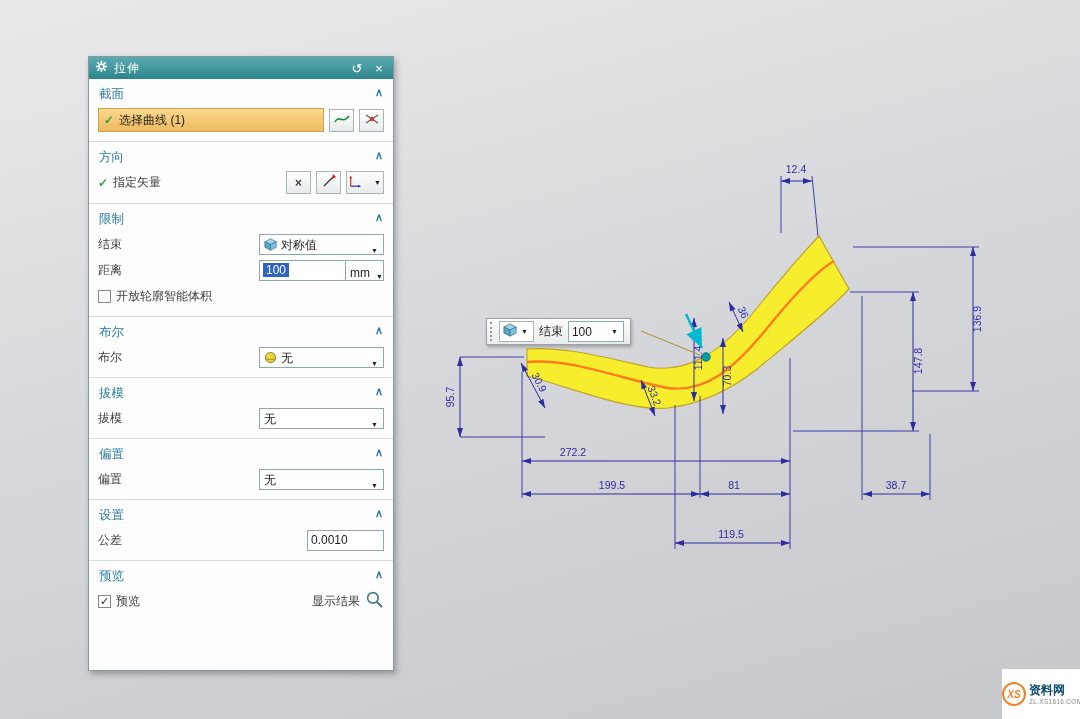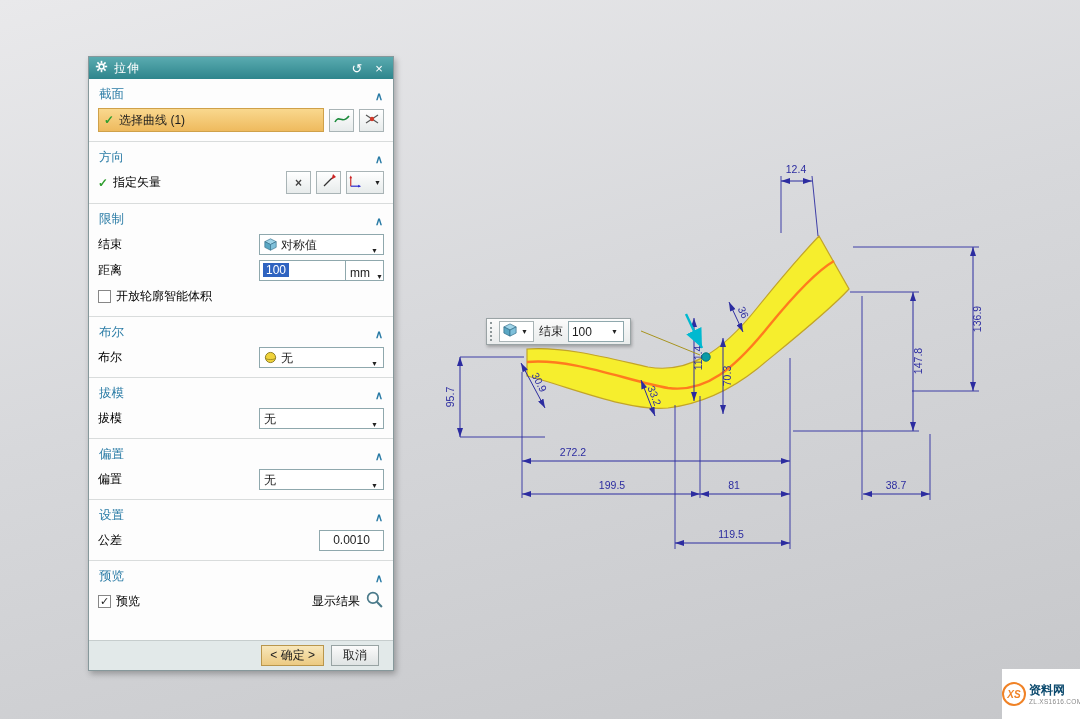--- a/index.html
+++ b/index.html
@@ -7,24 +7,24 @@
   .viewport{position:relative;width:1080px;height:719px;background:linear-gradient(165deg,#e9e9eb 0%,#d7d8db 45%,#c6c7ca 100%)}
   svg.canvas{position:absolute;left:0;top:0}
 
   
   .dialog{position:absolute;left:88px;top:56px;width:306px;height:615px;background:#fdfdfd;border:1px solid #86989b;box-shadow:2px 3px 6px rgba(0,0,0,.28);display:flex;flex-direction:column;z-index:5}
   .titlebar{height:22px;flex:0 0 22px;background:linear-gradient(#5aabb0,#2e858c);color:#fff;display:flex;align-items:center;gap:6px;padding:0 6px}
   .titlebar .ttl{flex:1;font-size:12px;letter-spacing:1px}
   .tb-btn{width:16px;text-align:center;font-size:13px;color:#fff}
   .secs{flex:1;overflow:hidden;background:#fdfdfd}
   .section{border-bottom:1px solid #d9dcdc;padding:3px 0 7px}
-  .sec-h{display:flex;align-items:flex-end;justify-content:space-between;padding:4px 10px 3px;color:#2b7ca6;font-size:12.5px}
+  .sec-h{display:flex;align-items:flex-start;justify-content:space-between;padding:4px 10px 3px;color:#2b7ca6;font-size:12.5px}
   .chev{color:#2b7ca6;font-size:11px;font-weight:bold}
   .row{display:flex;align-items:center;gap:5px;padding:2px 9px;min-height:26px}
-  .lbl{color:#000000}
+  .lbl{color:#404040}
   .sp{flex:1}
   .dd{width:125px;height:21px;border:1px solid #8fa8ad;background:#fff;display:flex;align-items:flex-end;gap:4px;padding:0 3px 0 4px;margin-left:auto}
   .dd .txt{white-space:nowrap}
   .ar{margin-left:auto;font-size:7px;color:#222;padding:0 2px}
   .dd.noauto{margin-left:0}
   .inp{height:21px;border:1px solid #8fa8ad;background:#fff;display:flex;align-items:center;padding:0 3px}
   .selval{background:#2f63c0;color:#fff;padding:0 3px}
   .cb{width:13px;height:13px;border:1px solid #878787;background:#fff;display:inline-flex;align-items:center;justify-content:center;font-size:11px;line-height:11px;flex:0 0 13px}
   .hlbox{flex:1;height:24px;background:linear-gradient(#f9d88e,#eeba5e);border:1px solid #cfa14a;display:flex;align-items:center;gap:5px;padding:0 5px}
   .check{color:#2f9e2f;font-weight:bold;font-size:12px}
@@ -306,21 +306,21 @@
         </div>
       </div>
 
       <div class="section">
         <div class="sec-h">
           <span>设置</span>
           <span class="chev">∧</span>
         </div>
         <div class="row">
           <span class="lbl">公差</span>
-          <div class="inp" style="width:65px;margin-left:auto;justify-content:center">
+          <div class="inp" style="width:77px;margin-left:auto;justify-content:flex-start">
             <span>0.0010</span>
           </div>
         </div>
       </div>
 
       <div class="section" style="border-bottom:none">
         <div class="sec-h">
           <span>预览</span>
           <span class="chev">∧</span>
         </div>
@@ -333,24 +333,20 @@
             <span><svg width="19" height="19" viewBox="0 0 18 18">
                   <circle cx="7.5" cy="7.5" r="5" fill="none" stroke="#4a7a8a" stroke-width="1.6"></circle>
                   <line x1="11.2" y1="11.2" x2="16" y2="16" stroke="#4a7a8a" stroke-width="2"></line>
                 </svg></span>
           </span>
         </div>
       </div>
 
     </div>
 
-    <div class="btnbar">
-      <div class="btn ok">&lt; 确定 &gt;</div>
-      <div class="btn cancel">取消</div>
-    </div>
   </div>
 
   <div class="watermark">
     <div class="wm-logo">
         <span>XS</span>
       </div>
     <div>
       <div class="wm-brand">资料网</div>
       <div class="wm-site">ZL.XS1616.COM</div>
     </div>

